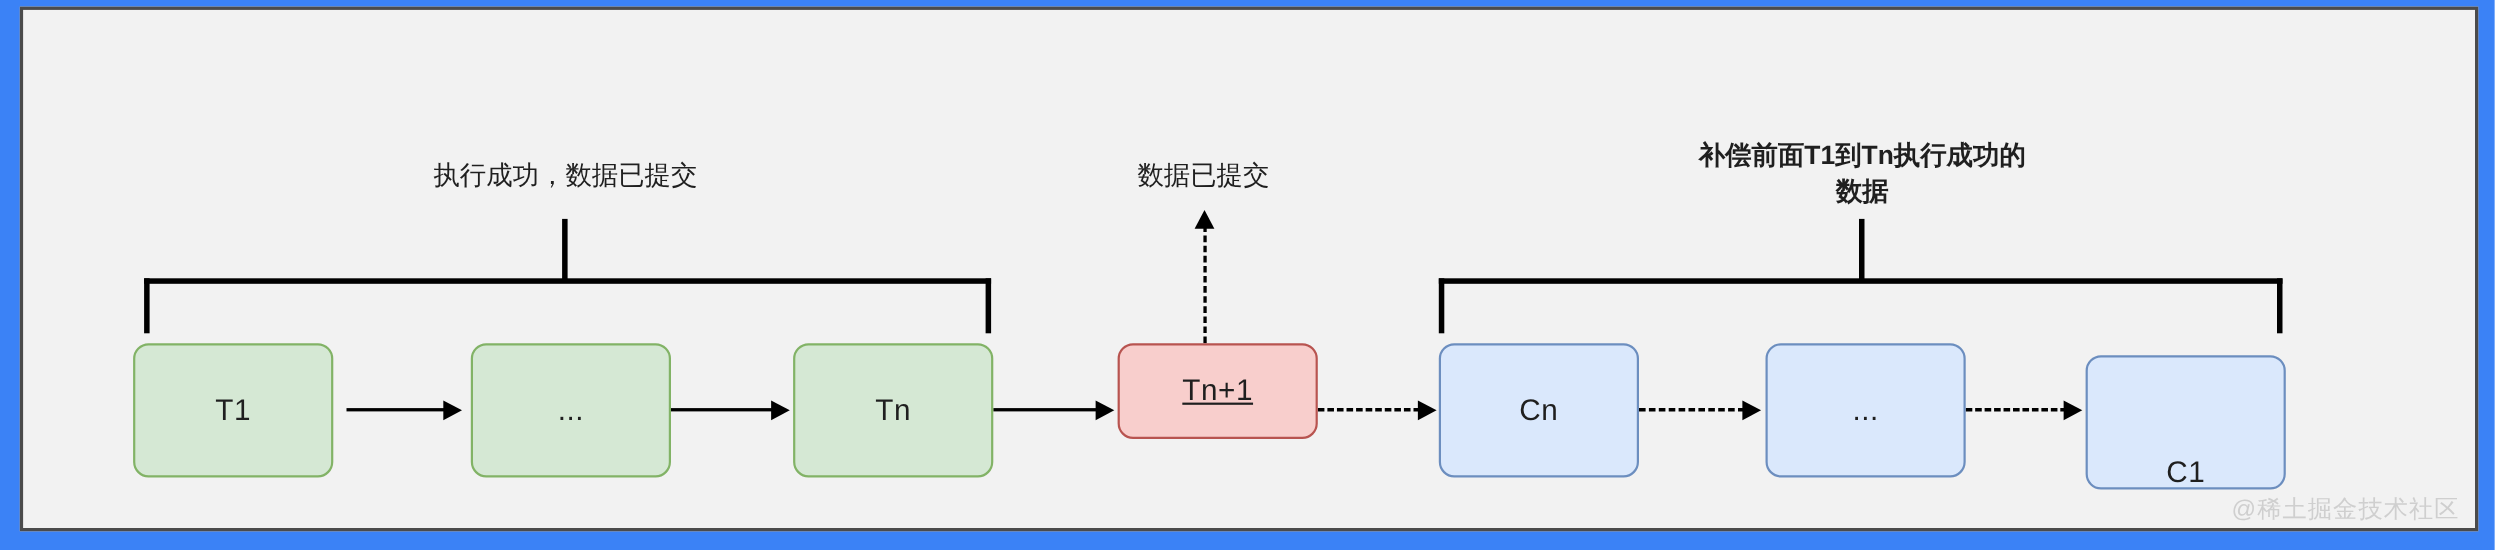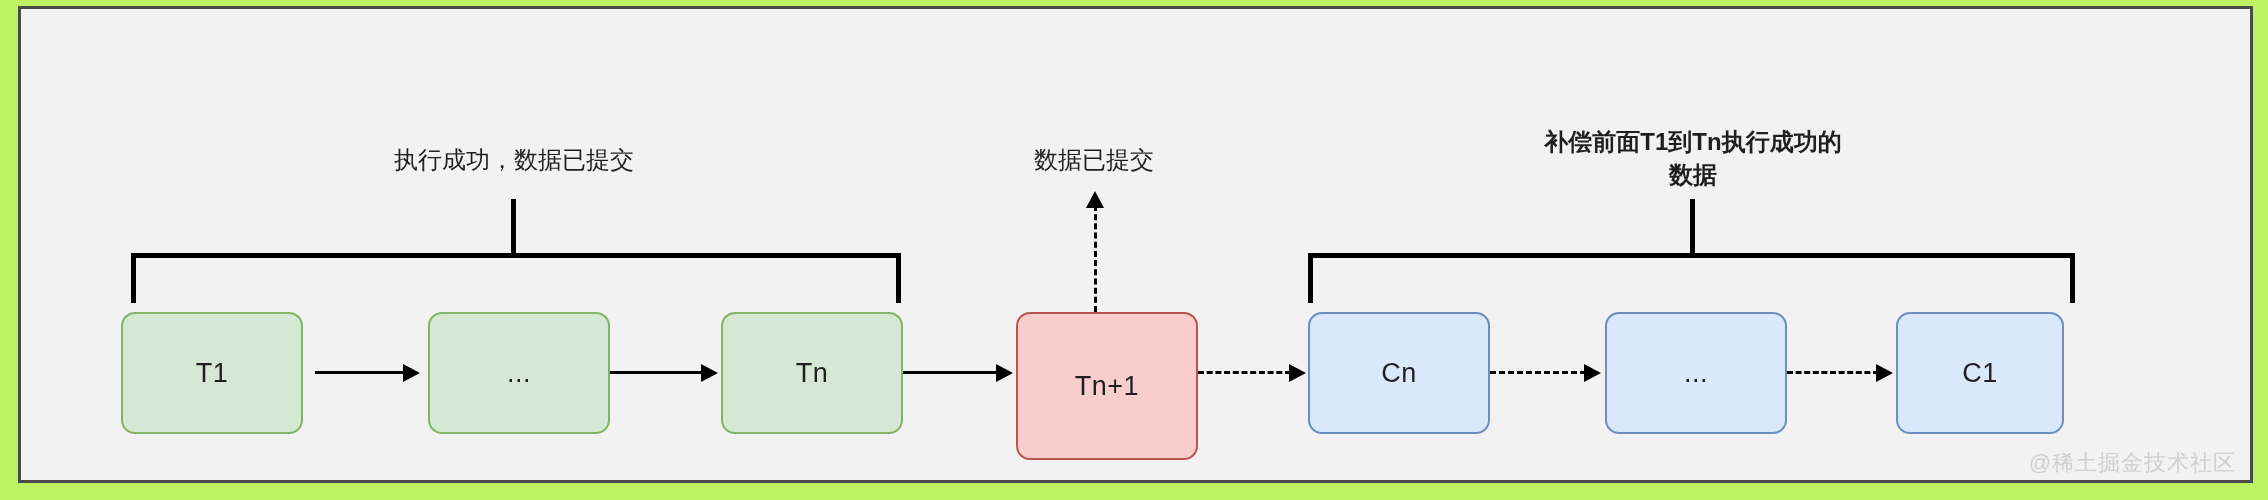--- a/index.html
+++ b/index.html
@@ -4,21 +4,21 @@
 <style>
   html, body {
     margin: 0;
     padding: 0;
     background: #ffffff;
   }
   #canvas {
     position: relative;
     width: 2268px;
     height: 500px;
-    background: #bef264;
+    background: #3b82f6;
     font-family: "Liberation Sans", "DejaVu Sans", sans-serif;
     overflow: hidden;
   }
   #frame {
     position: absolute;
     left: 18px;
     top: 6px;
     width: 2235px;
     height: 477px;
     background: #f2f2f2;
@@ -163,32 +163,32 @@
     </div>
 
     <div class="node green" style="left:407px; top:303px; width:182px; height:122px;">
       <span class="node-label">...</span>
     </div>
 
     <div class="node green" style="left:700px; top:303px; width:182px; height:122px;">
       <span class="node-label">Tn</span>
     </div>
 
-    <div class="node red" style="left:995px; top:303px; width:182px; height:148px;">
+    <div class="node red" style="left:995px; top:303px; width:182px; height:87px;text-decoration:underline;">
       <span class="node-label">Tn+1</span>
     </div>
 
     <div class="node blue" style="left:1287px; top:303px; width:182px; height:122px;text-align:right;">
       <span class="node-label">Cn</span>
     </div>
 
     <div class="node blue" style="left:1584px; top:303px; width:182px; height:122px;">
       <span class="node-label">...</span>
     </div>
 
-    <div class="node blue" style="left:1875px; top:303px; width:168px; height:122px;">
+    <div class="node blue" style="left:1875px; top:314px; width:182px; height:122px;align-items:flex-end;">
       <span class="node-label">C1</span>
     </div>
 
     <div class="watermark">@稀土掘金技术社区</div>
 
   </div>
 </div>
 
 </body></html>

